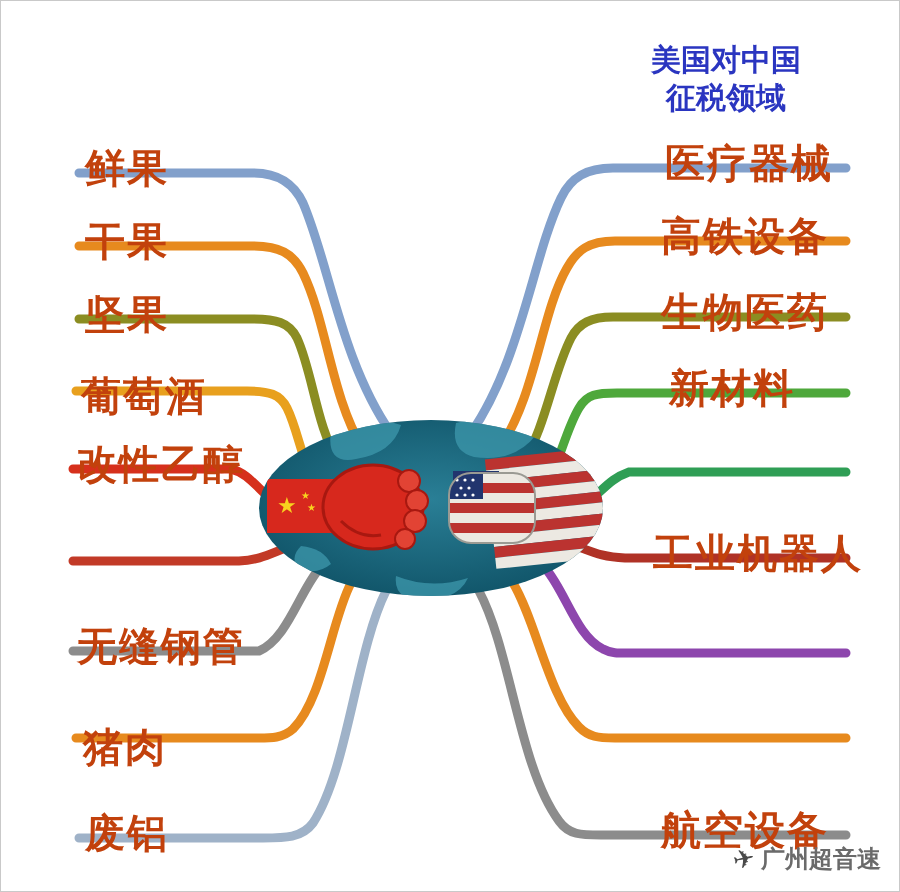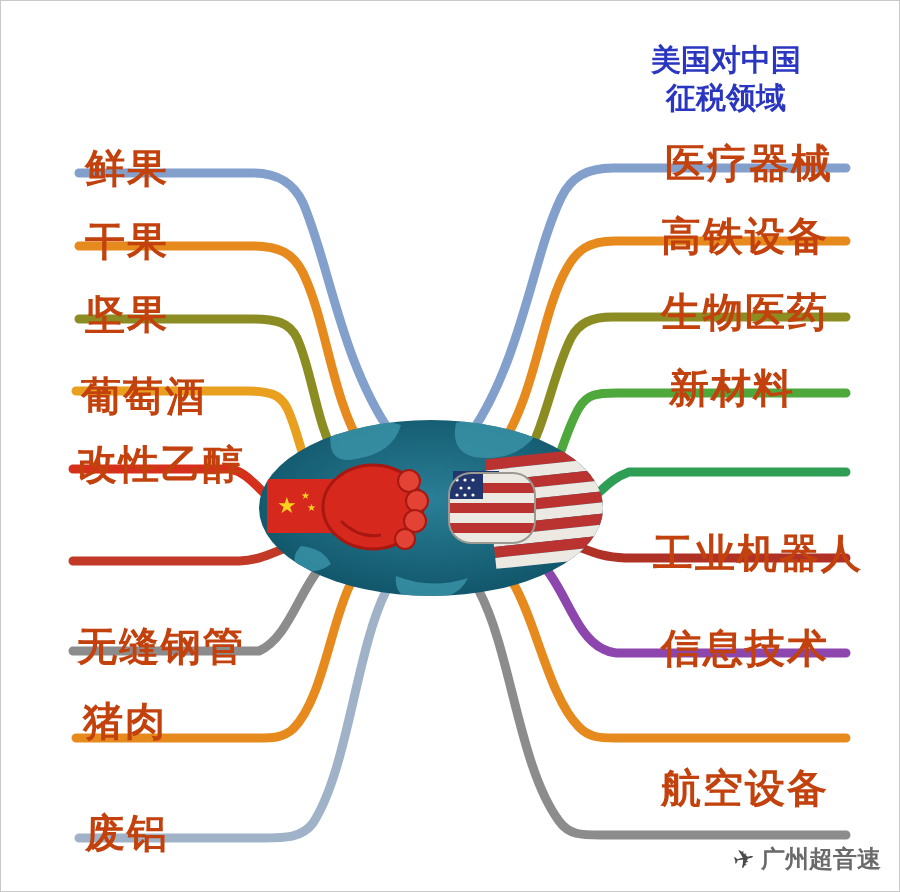--- a/index.html
+++ b/index.html
@@ -152,29 +152,28 @@
     <div>美国对中国</div>
     <div>征税领域</div>
   </div>
 
   <div class="node-label" style="left:84px;top:128px;">鲜果</div>
   <div class="node-label" style="left:84px;top:201px;text-align:center;">干果</div>
   <div class="node-label" style="left:84px;top:274px;">坚果</div>
   <div class="node-label" style="left:80px;top:356px;">葡萄酒</div>
   <div class="node-label" style="left:76px;top:424px;">改性乙醇</div>
   <div class="node-label" style="left:76px;top:606px;">无缝钢管</div>
-  <div class="node-label" style="left:82px;top:681px;text-align:right;">猪肉</div>
+  <div class="node-label" style="left:82px;top:707px;text-align:right;">猪肉</div>
   <div class="node-label" style="left:84px;top:793px;">废铝</div>
 
   <div class="node-label" style="left:664px;top:123px;text-align:right;">医疗器械</div>
   <div class="node-label" style="left:660px;top:196px;font-family:Liberation Mono, monospace;">高铁设备</div>
   <div class="node-label" style="left:660px;top:272px;">生物医药</div>
   <div class="node-label" style="left:668px;top:348px;">新材料</div>
   <div class="node-label" style="left:652px;top:513px;">工业机器人</div>
-  <div class="node-label" style="left:660px;top:608px;">信息技术</div>
-  <div class="node-label" style="left:660px;top:748px;">航空设备</div>
+  <div class="node-label" style="left:660px;top:790px;">航空设备</div>
 
   <div class="watermark">
     <span class="plane">✈</span>
     <span>广州超音速</span>
   </div>
 
 </div>
 
 </body></html>

